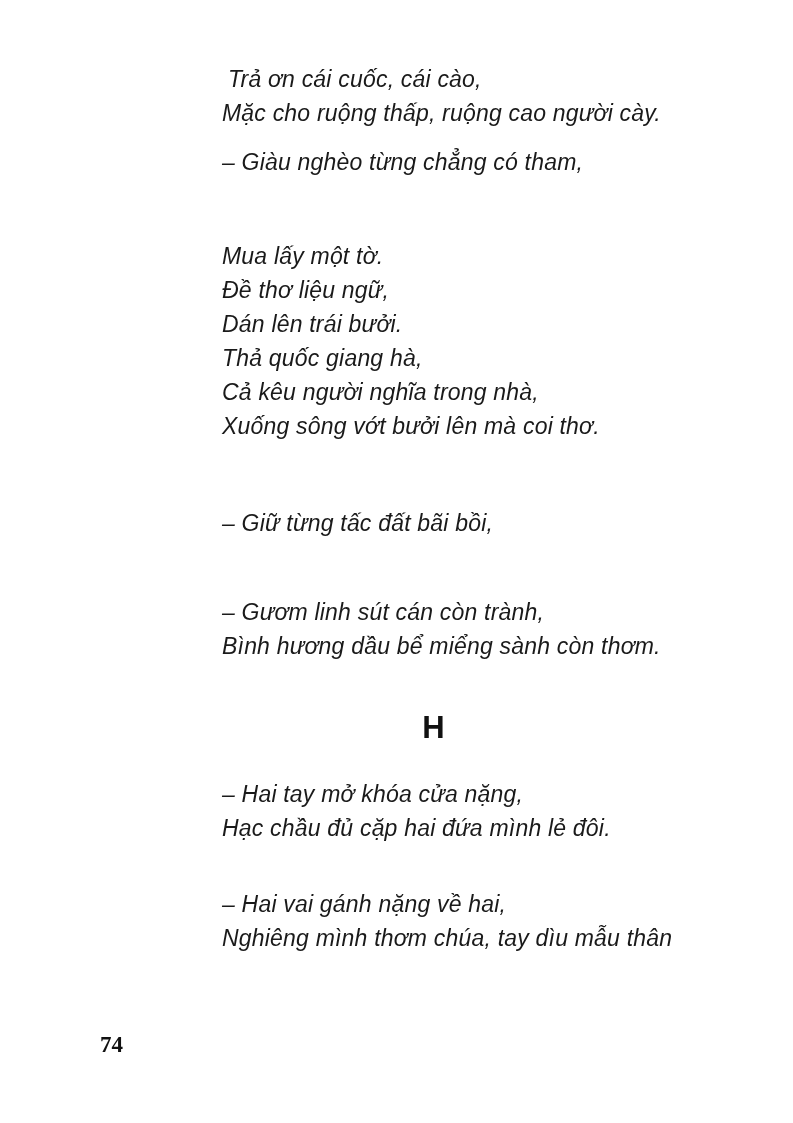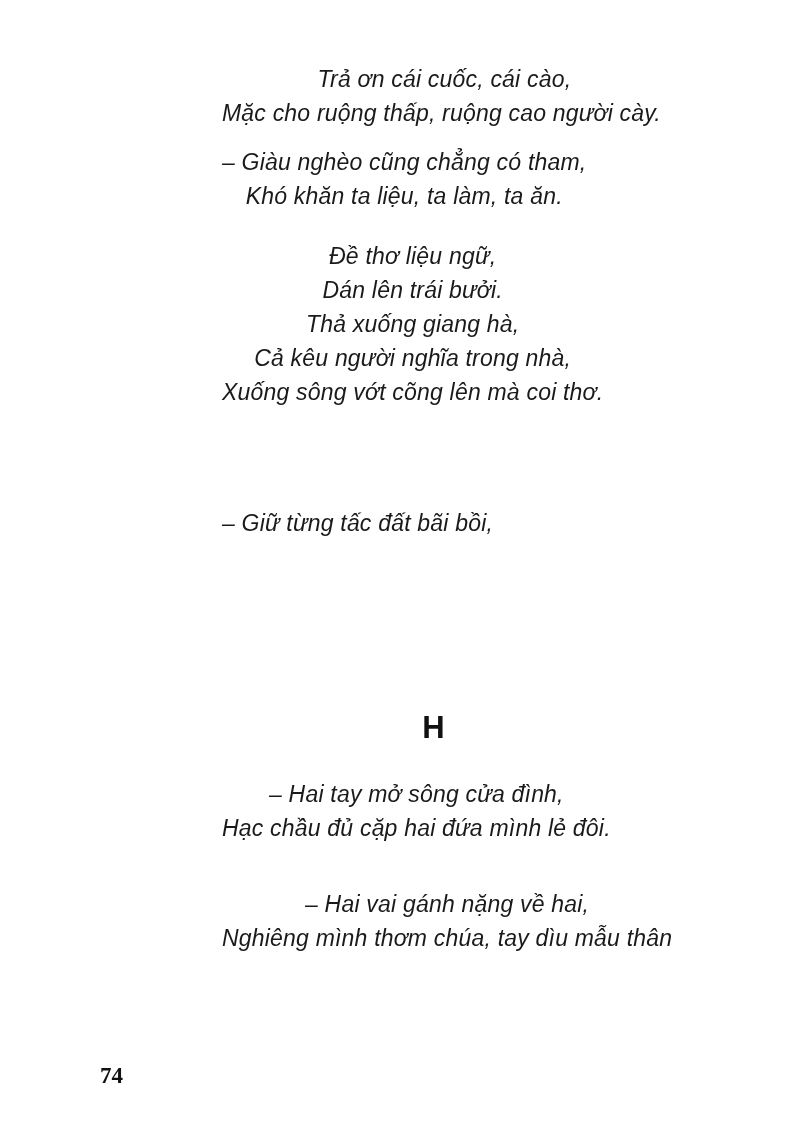--- a/index.html
+++ b/index.html
@@ -20,21 +20,20 @@
     left: 222px;
     color: #1a1a1a;
     font-style: italic;
     font-size: 23px;
     line-height: 34px;
     letter-spacing: 0.2px;
     white-space: nowrap;
   }
   .line {
     display: block;
-    text-align: center;
   }
   .line-indent {
     padding-left: 6px;
   }
   .heading {
     position: absolute;
     left: 222px;
     width: 424px;
     top: 710px;
     text-align: center;
@@ -47,55 +46,58 @@
   }
   .page-number {
     position: absolute;
     left: 100px;
     top: 1031px;
     color: #111111;
     font-family: "Liberation Serif", serif;
     font-weight: bold;
     font-size: 23px;
     line-height: 28px;
-    margin-top: 31px;
   }
 </style>
 </head>
 <body>
 
 <div class="page">
 
   <div class="stanza" style="top:62px">
     <span class="line line-indent">Trả ơn cái cuốc, cái cào,</span>
     <span class="line">Mặc cho ruộng thấp, ruộng cao người cày.</span>
   </div>
 
   <div class="stanza" style="top:145px">
-    <span class="line">– Giàu nghèo cũng chẳng có tham,</span>
-    <span class="line">Khó khăn ta liệu, ta làm, ta ăn.</span>
+    <span class="line">– Giàu nghèo từng chẳng có tham,</span>
   </div>
 
   <div class="stanza" style="top:239px">
+    <span class="line">Mua lấy một tờ.</span>
     <span class="line">Đề thơ liệu ngữ,</span>
     <span class="line">Dán lên trái bưởi.</span>
-    <span class="line">Thả xuống giang hà,</span>
+    <span class="line">Thả quốc giang hà,</span>
     <span class="line">Cả kêu người nghĩa trong nhà,</span>
-    <span class="line">Xuống sông vớt cõng lên mà coi thơ.</span>
+    <span class="line">Xuống sông vớt bưởi lên mà coi thơ.</span>
   </div>
 
   <div class="stanza" style="top:506px">
     <span class="line">– Giữ từng tấc đất bãi bồi,</span>
   </div>
 
+  <div class="stanza" style="top:595px">
+    <span class="line">– Gươm linh sút cán còn trành,</span>
+    <span class="line">Bình hương dầu bể miểng sành còn thơm.</span>
+  </div>
 
   <div class="heading">H</div>
 
   <div class="stanza" style="top:777px">
-    <span class="line">– Hai tay mở sông cửa đình,</span>
+    <span class="line">– Hai tay mở khóa cửa nặng,</span>
     <span class="line">Hạc chầu đủ cặp hai đứa mình lẻ đôi.</span>
   </div>
 
   <div class="stanza" style="top:887px">
     <span class="line">– Hai vai gánh nặng về hai,</span>
     <span class="line">Nghiêng mình thơm chúa, tay dìu mẫu thân</span>
   </div>
 
   <div class="page-number">74</div>
 

